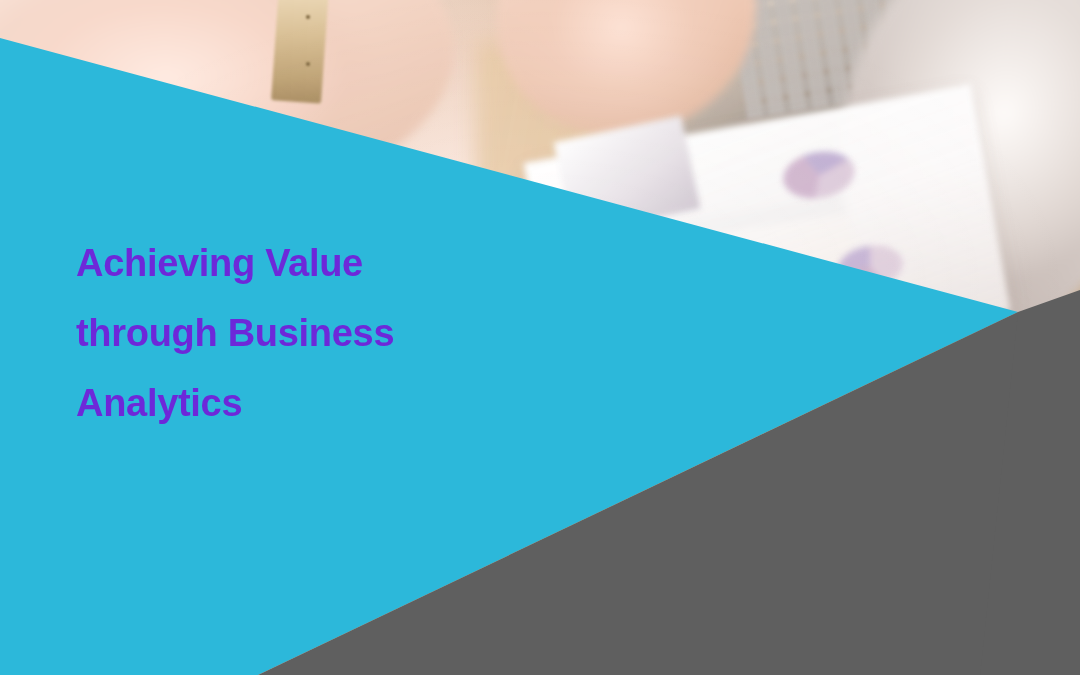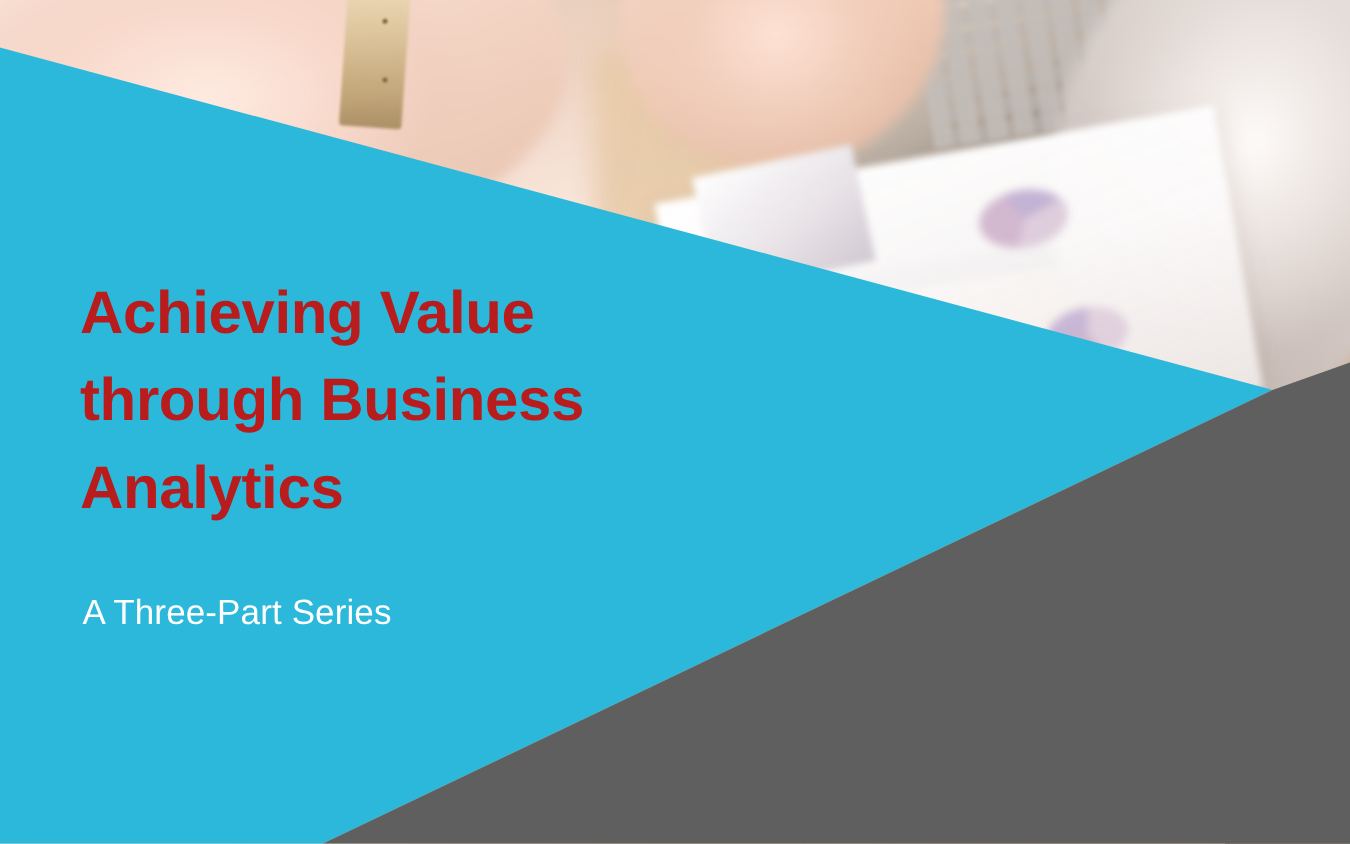--- a/index.html
+++ b/index.html
@@ -205,23 +205,23 @@
   .shape-layer svg { display: block; width: 1080px; height: 675px; }
 
   
   .text-block {
     position: absolute;
     left: 64px;
     top: 216px;
     width: 640px;
   }
   .cover-title {
-    margin: 0;
-    color: #b91c1c;
-    font-size: 48px;
+    margin: 12px;
+    color: #6d28d9;
+    font-size: 38px;
     line-height: 70px;
     font-weight: bold;
     letter-spacing: -0.3px;
     white-space: pre-line;
   }
   .cover-subtitle {
     margin: 47px 0 0 2px;
     color: #ffffff;
     font-size: 28px;
     line-height: 34px;
@@ -259,16 +259,15 @@
       <polygon id="cyan-band" points="0,38 1018,312 258,675 0,675" fill="#2CB8DA"></polygon>
       <polygon id="gray-wedge" points="1018,312 1080,312 1080,675 258,675" fill="#5F5F5F"></polygon>
       <polygon id="gray-wedge-top" points="1018,312 1080,290 1080,675 980,675" fill="#5F5F5F"></polygon>
     </svg>
   </div>
 
   <div class="text-block">
     <h1 class="cover-title">Achieving Value
 through Business
 Analytics</h1>
-    <p class="cover-subtitle">A Three-Part Series</p>
   </div>
 
 </div>
 
 </body></html>

